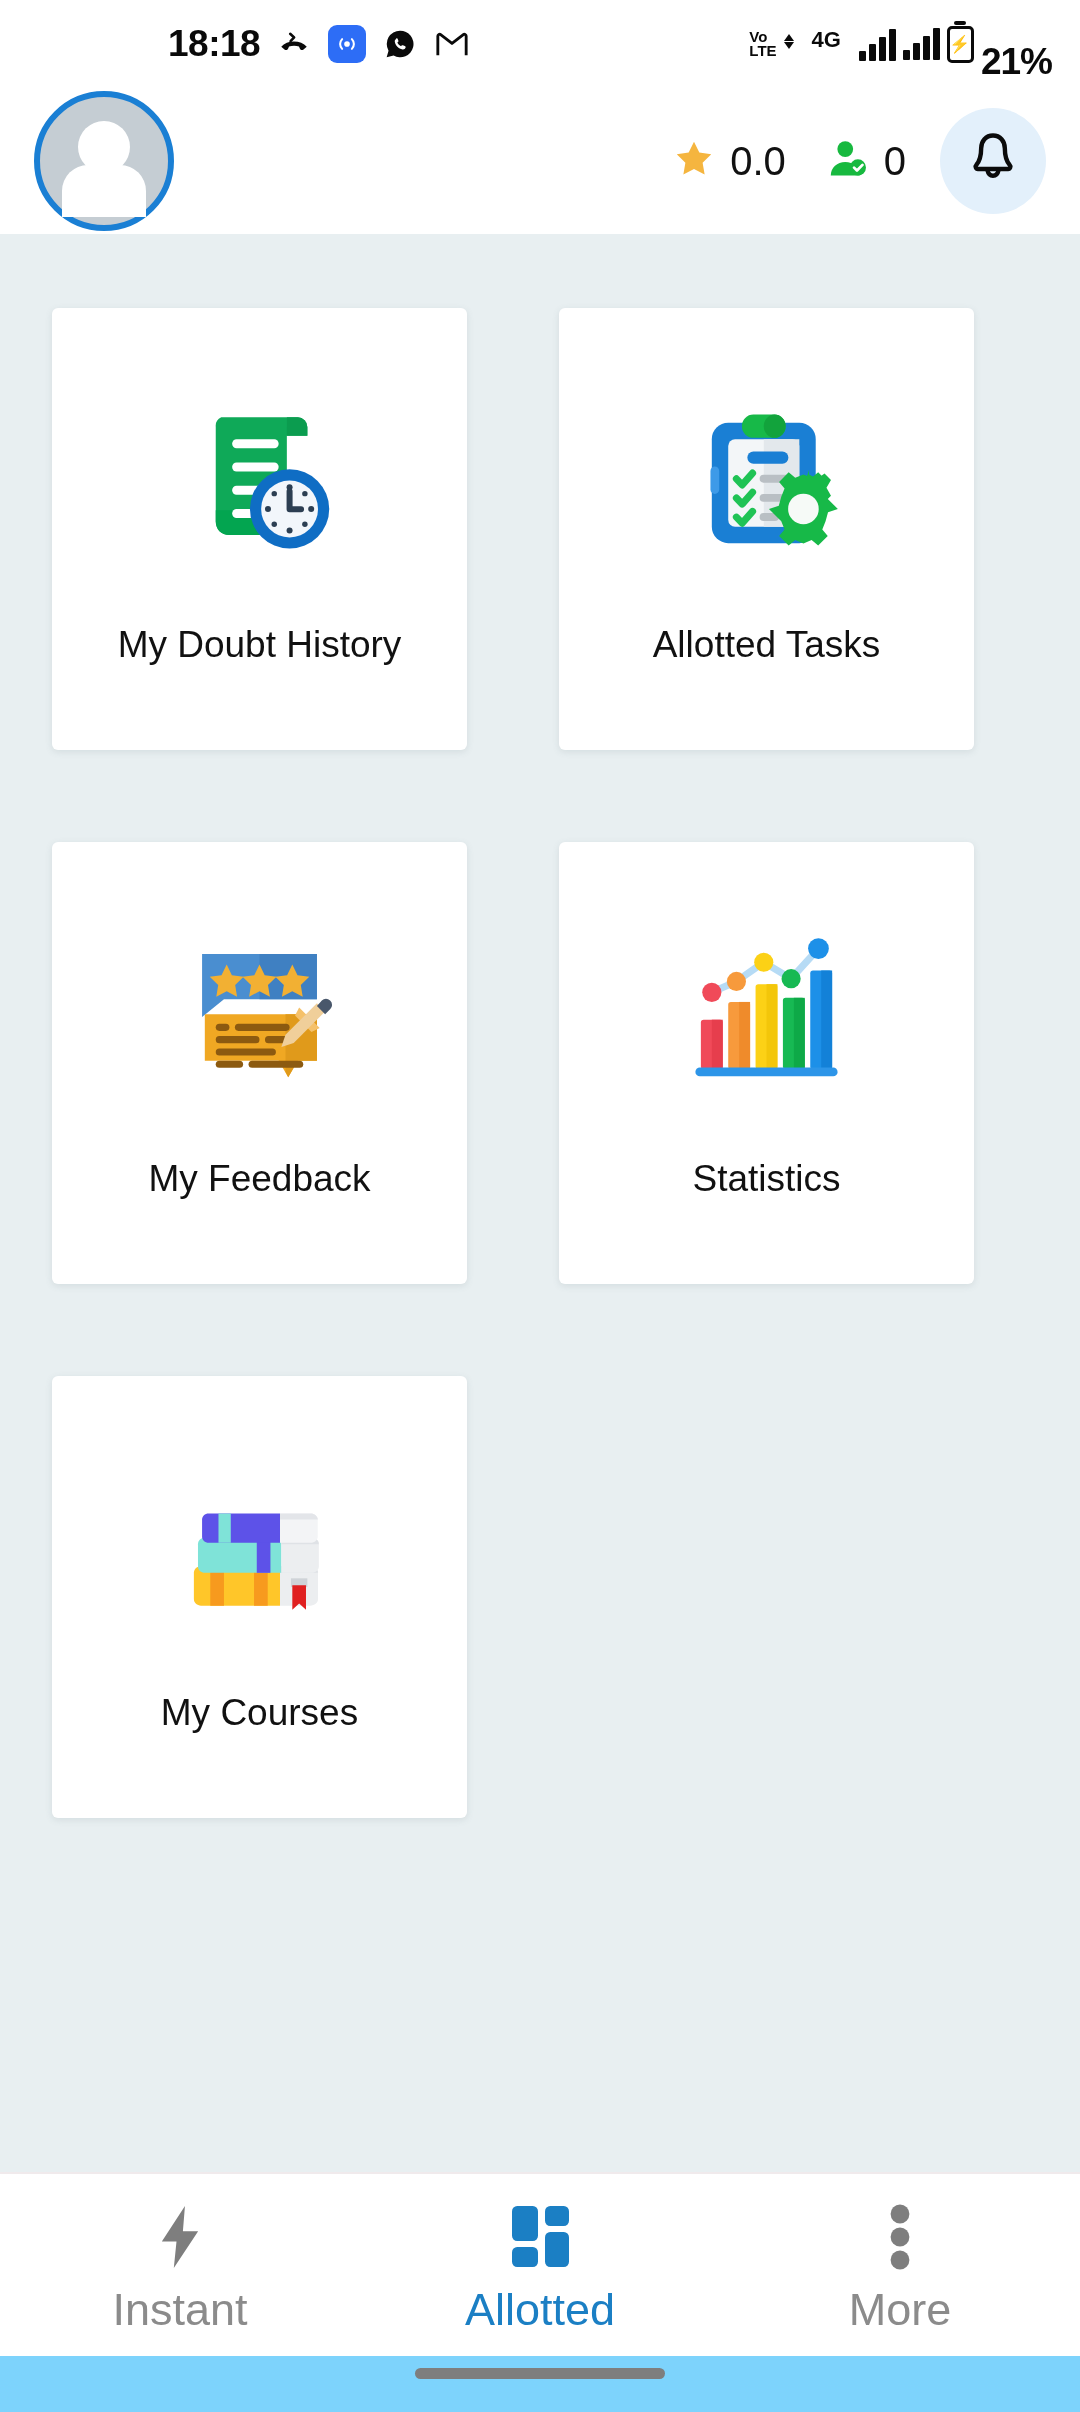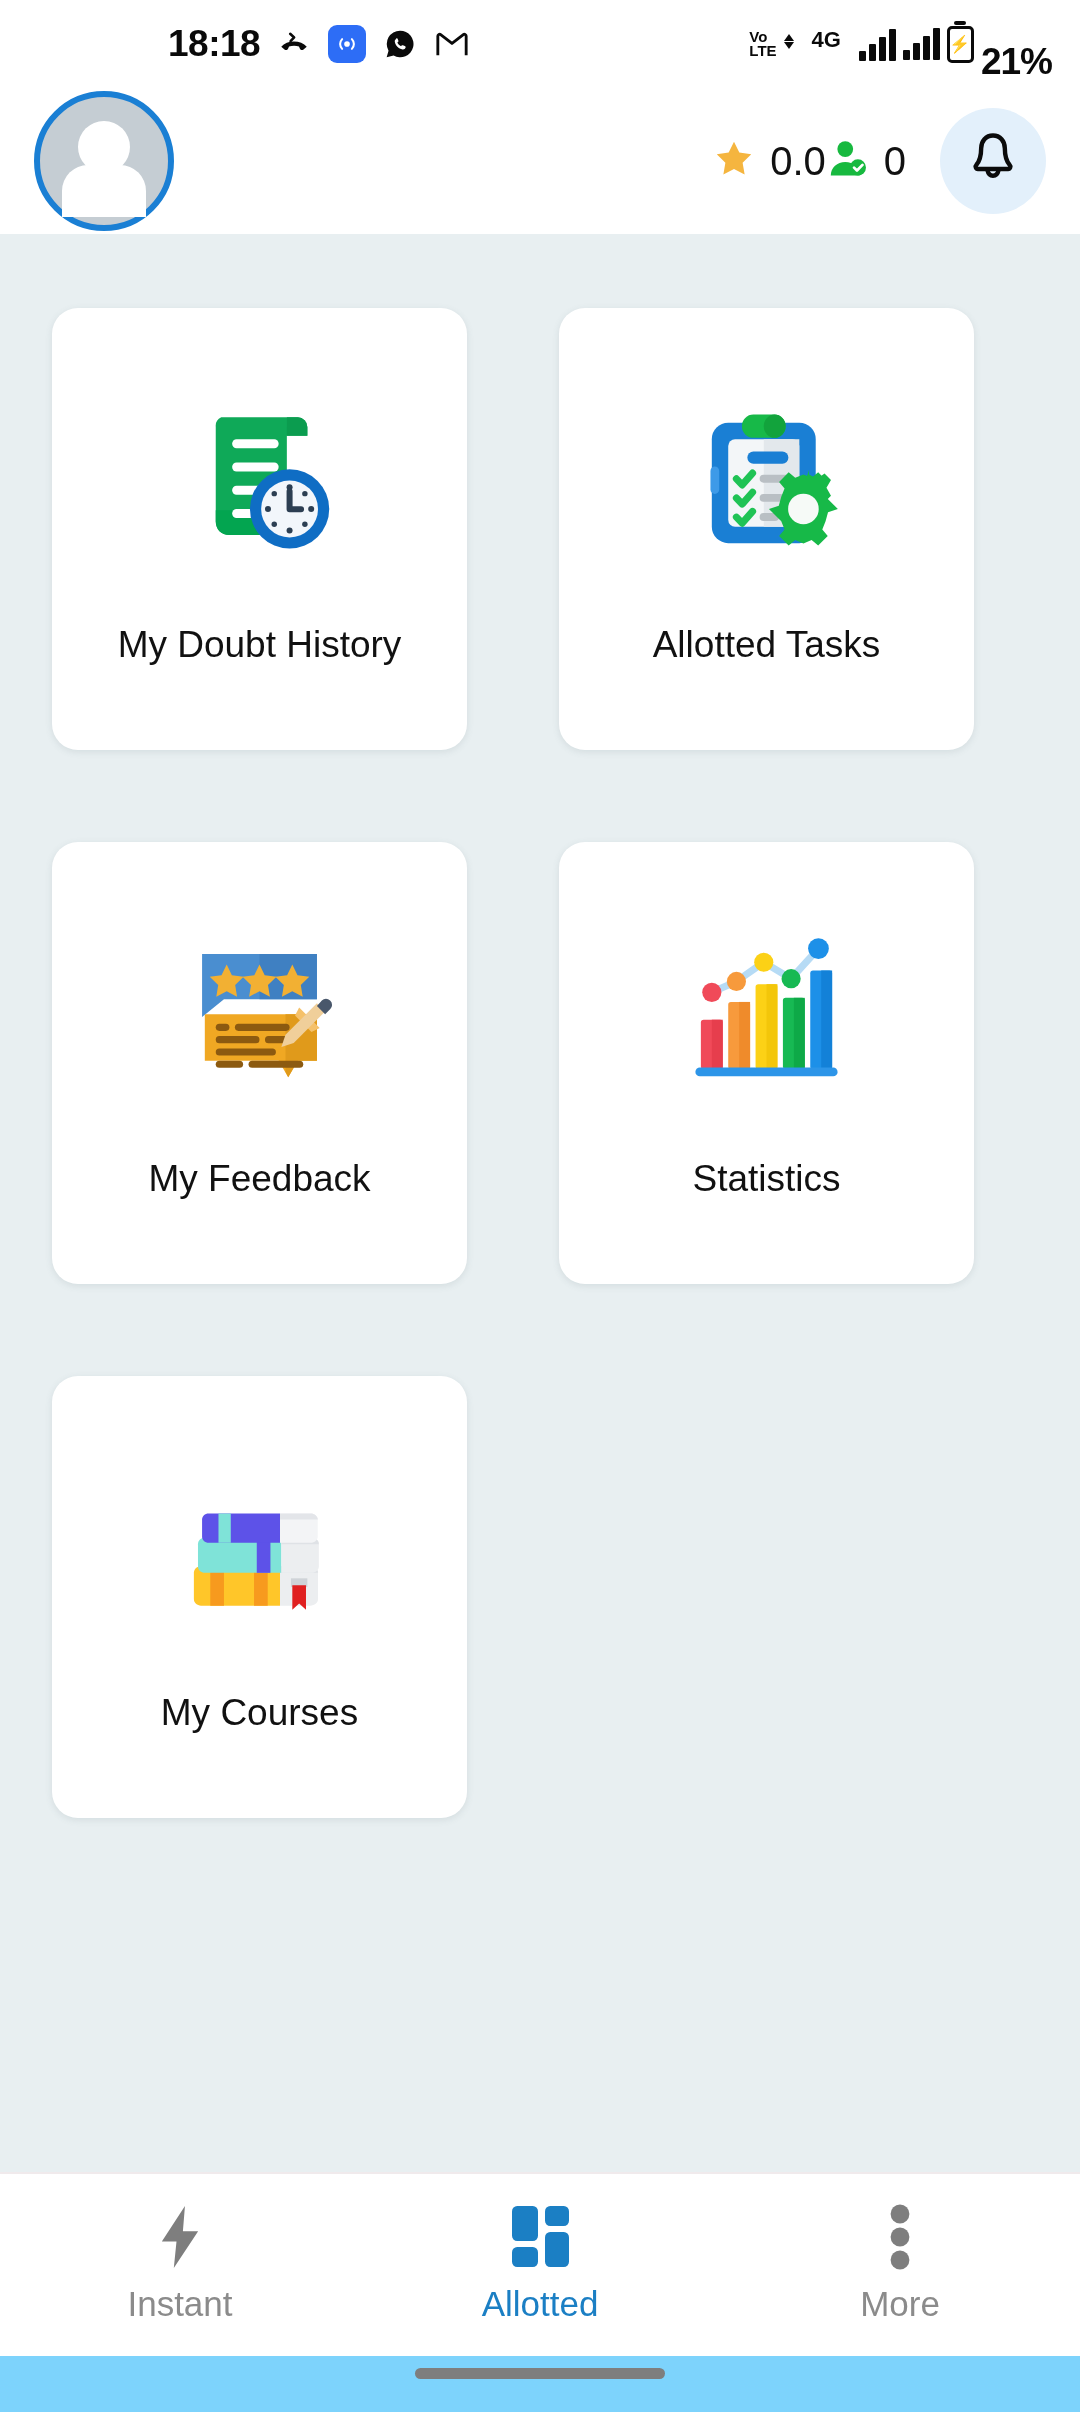--- a/index.html
+++ b/index.html
@@ -56,52 +56,52 @@
   .avatar .head { position:absolute; top:24px; left:50%; transform:translateX(-50%);
                   width:52px; height:52px; border-radius:50%; background:#ffffff; }
   .avatar .body { position:absolute; bottom:8px; left:50%; transform:translateX(-50%);
                   width:84px; height:52px; border-radius:26px 26px 0 0; background:#ffffff; }
   .namebox { margin-left:24px; display:flex; flex-direction:column; justify-content:center; }
   .welcome { font-size:33px; color:#adadad; line-height:1.25; }
   .nameline { display:flex; align-items:center; gap:14px; }
   .uname { font-size:42px; color:#111111; line-height:1.1; }
   .verified { width:38px; height:38px; position:relative; flex:none; }
   .verified svg { display:block; }
-  .stats { margin-left:auto; display:flex; align-items:flex-start; }
+  .stats { margin-left:auto; display:flex; align-items:flex-start; gap:40px; }
   .statgrp { display:flex; align-items:center; gap:14px; }
   .statval { font-size:40px; color:#111111; }
   .bellbtn {
     width:106px; height:106px; border-radius:50%; background:#e3f0fb;
     display:flex; align-items:center; justify-content:center; margin-left:34px; flex:none;
   }
 
   
   .content {
     position:absolute; top:234px; left:0; width:1080px; height:1938px;
     background:#e8eff1; padding:74px 52px 0 52px;
   }
   .grid { display:flex; flex-wrap:wrap; gap:92px 92px; }
   .card {
-    width:415px; height:442px; background:#ffffff; border-radius:26px;
+    width:415px; height:442px; background:#ffffff; border-radius:6px;
     box-shadow:0 2px 7px rgba(80,100,110,.13);
     display:flex; flex-direction:column; align-items:center; justify-content:center;
     padding-bottom:10px;
   }
   .card .ico { height:190px; display:flex; align-items:center; justify-content:center; }
   .card .lbl { font-size:37px; color:#111111; margin-top:52px; text-align:center; }
 
   
   .navbar {
     position:absolute; top:2172px; left:0; width:1080px; height:184px;
     background:#ffffff; border-top:2px solid #f0eaec;
     display:flex; align-items:flex-start; padding-top:24px;
   }
   .navitem { flex:1; display:flex; flex-direction:column; align-items:center; gap:14px; }
   .navicon { height:72px; display:flex; align-items:flex-end; justify-content:center; }
-  .navlbl { font-size:35px; color:#8b8b8b; }
+  .navlbl { font-size:45px; color:#8b8b8b; }
   .navitem.active .navlbl { color:#1b7fc4; }
   .homebar {
     position:absolute; top:2368px; left:50%; transform:translateX(-50%);
     width:250px; height:11px; border-radius:6px; background:#7e7e7e;
   }
 </style>
 </head>
 <body>
 
 <div class="screen">

